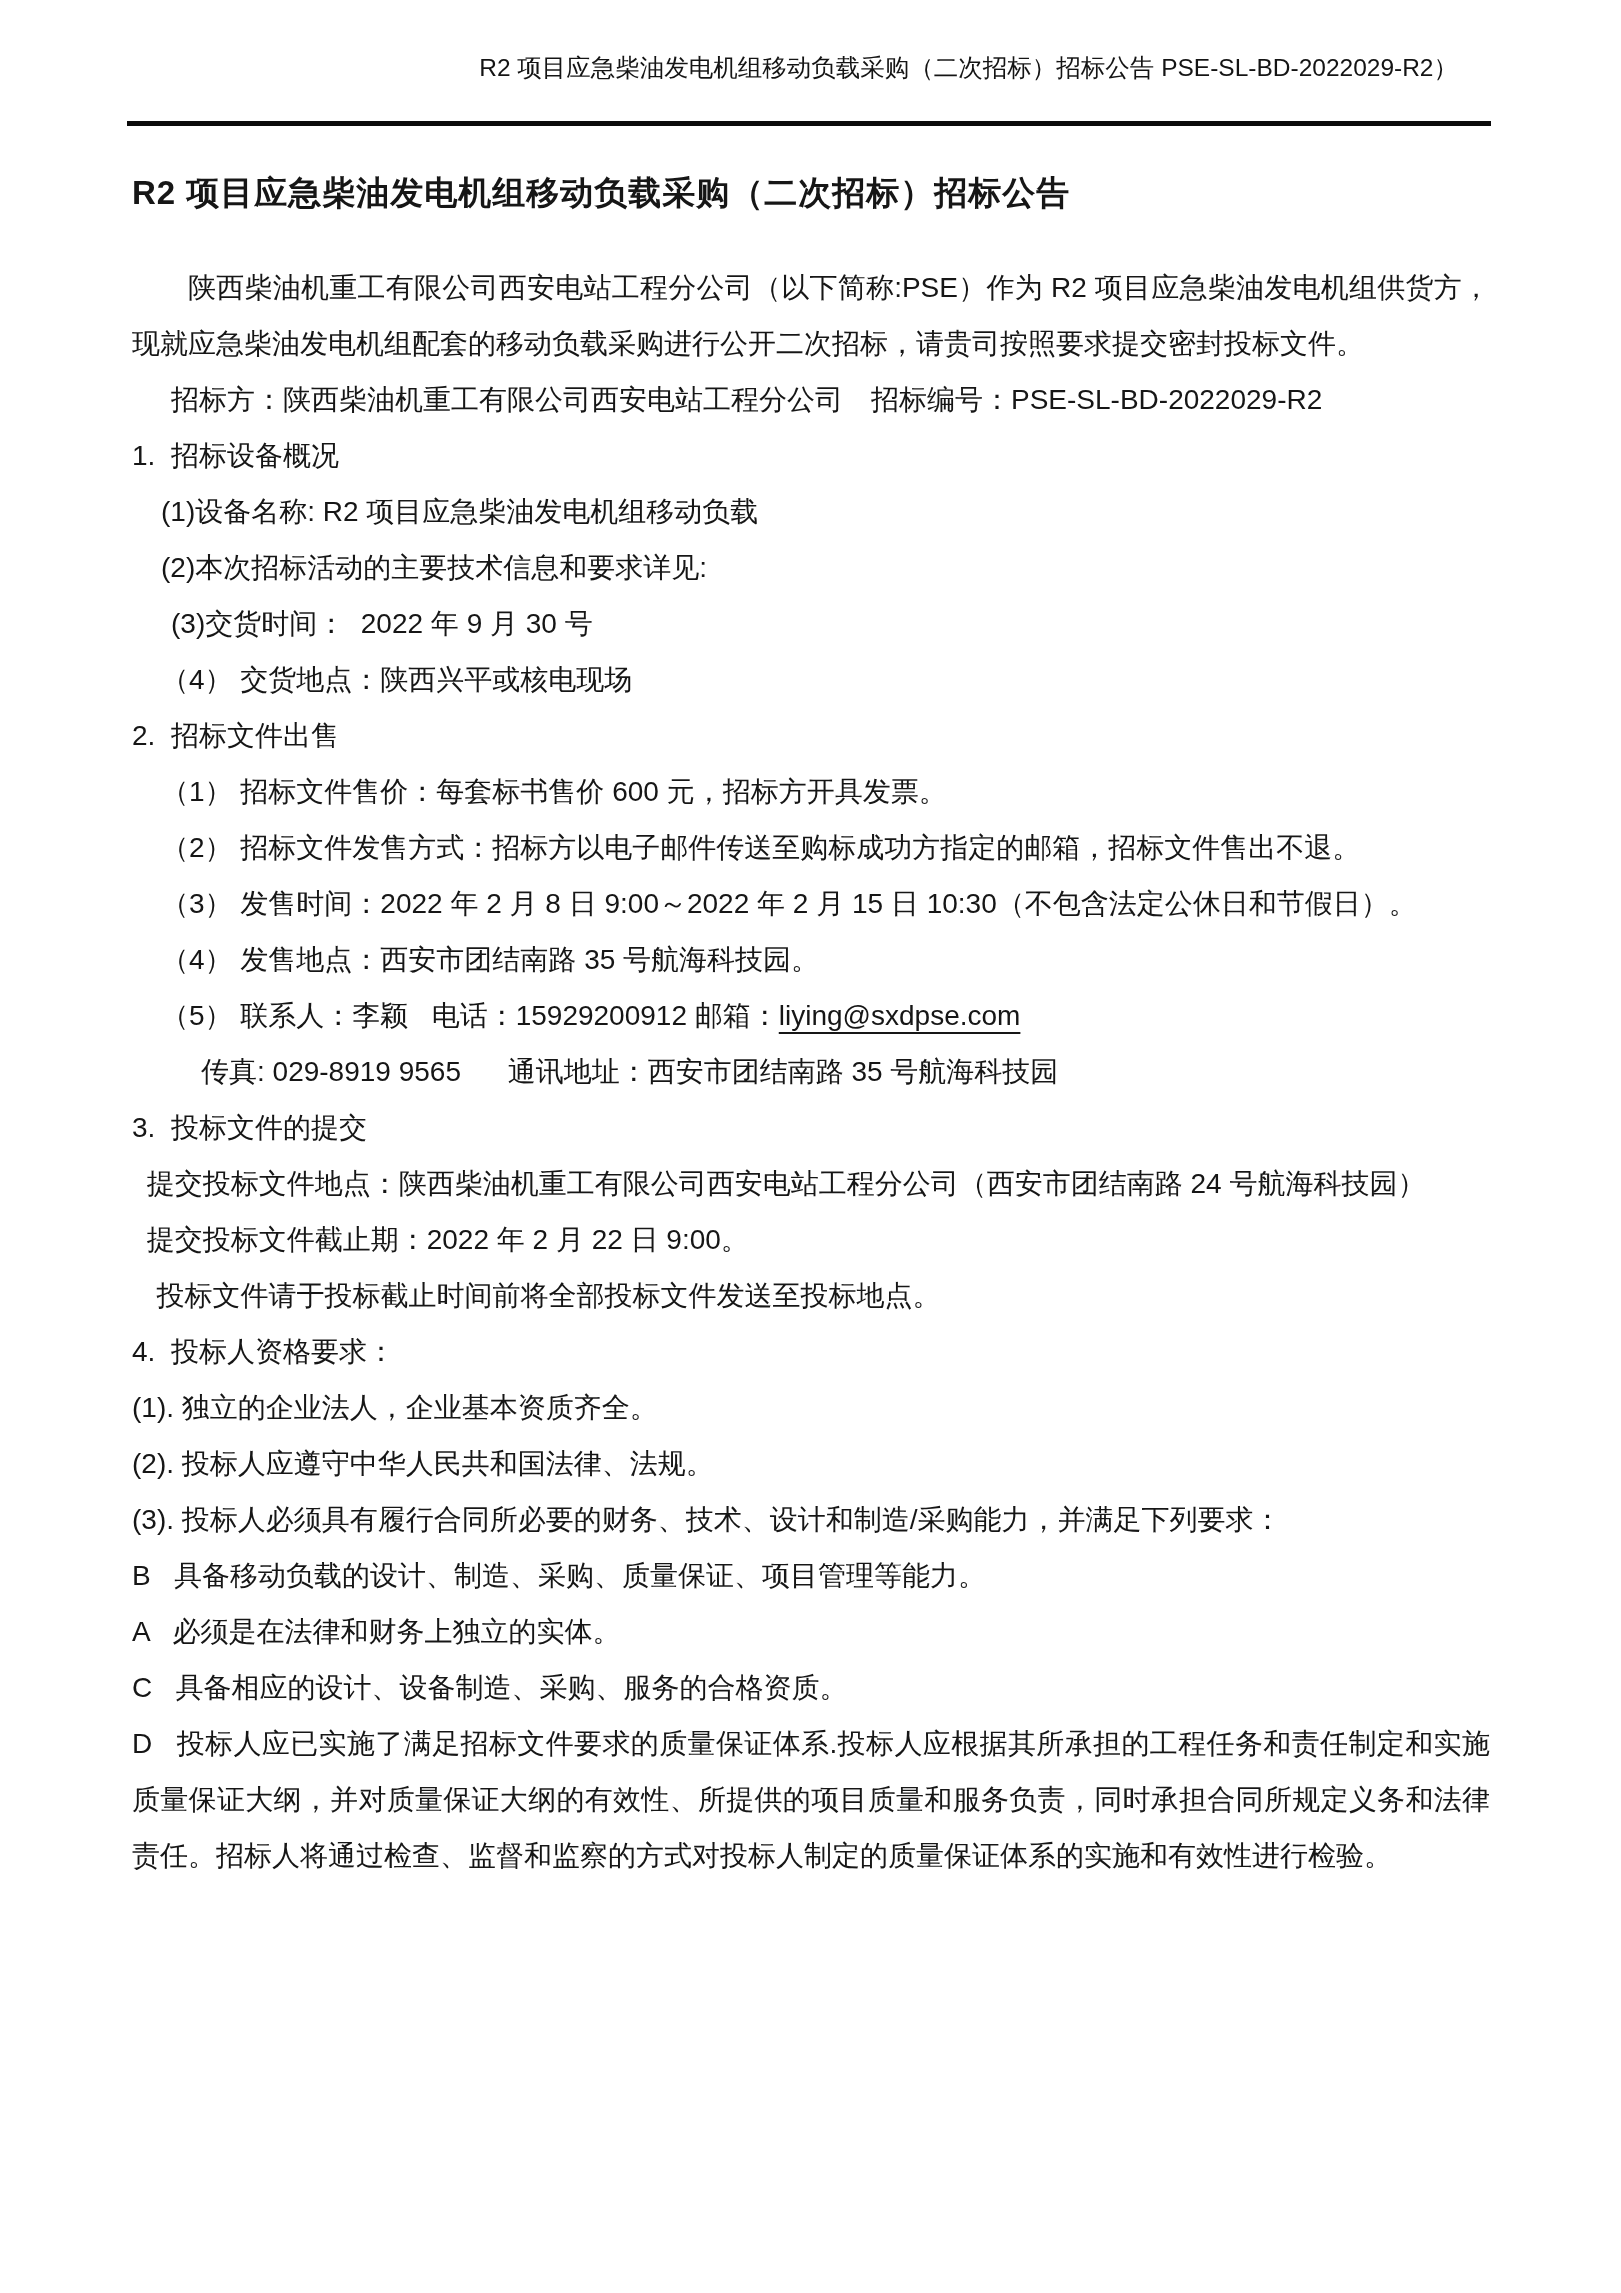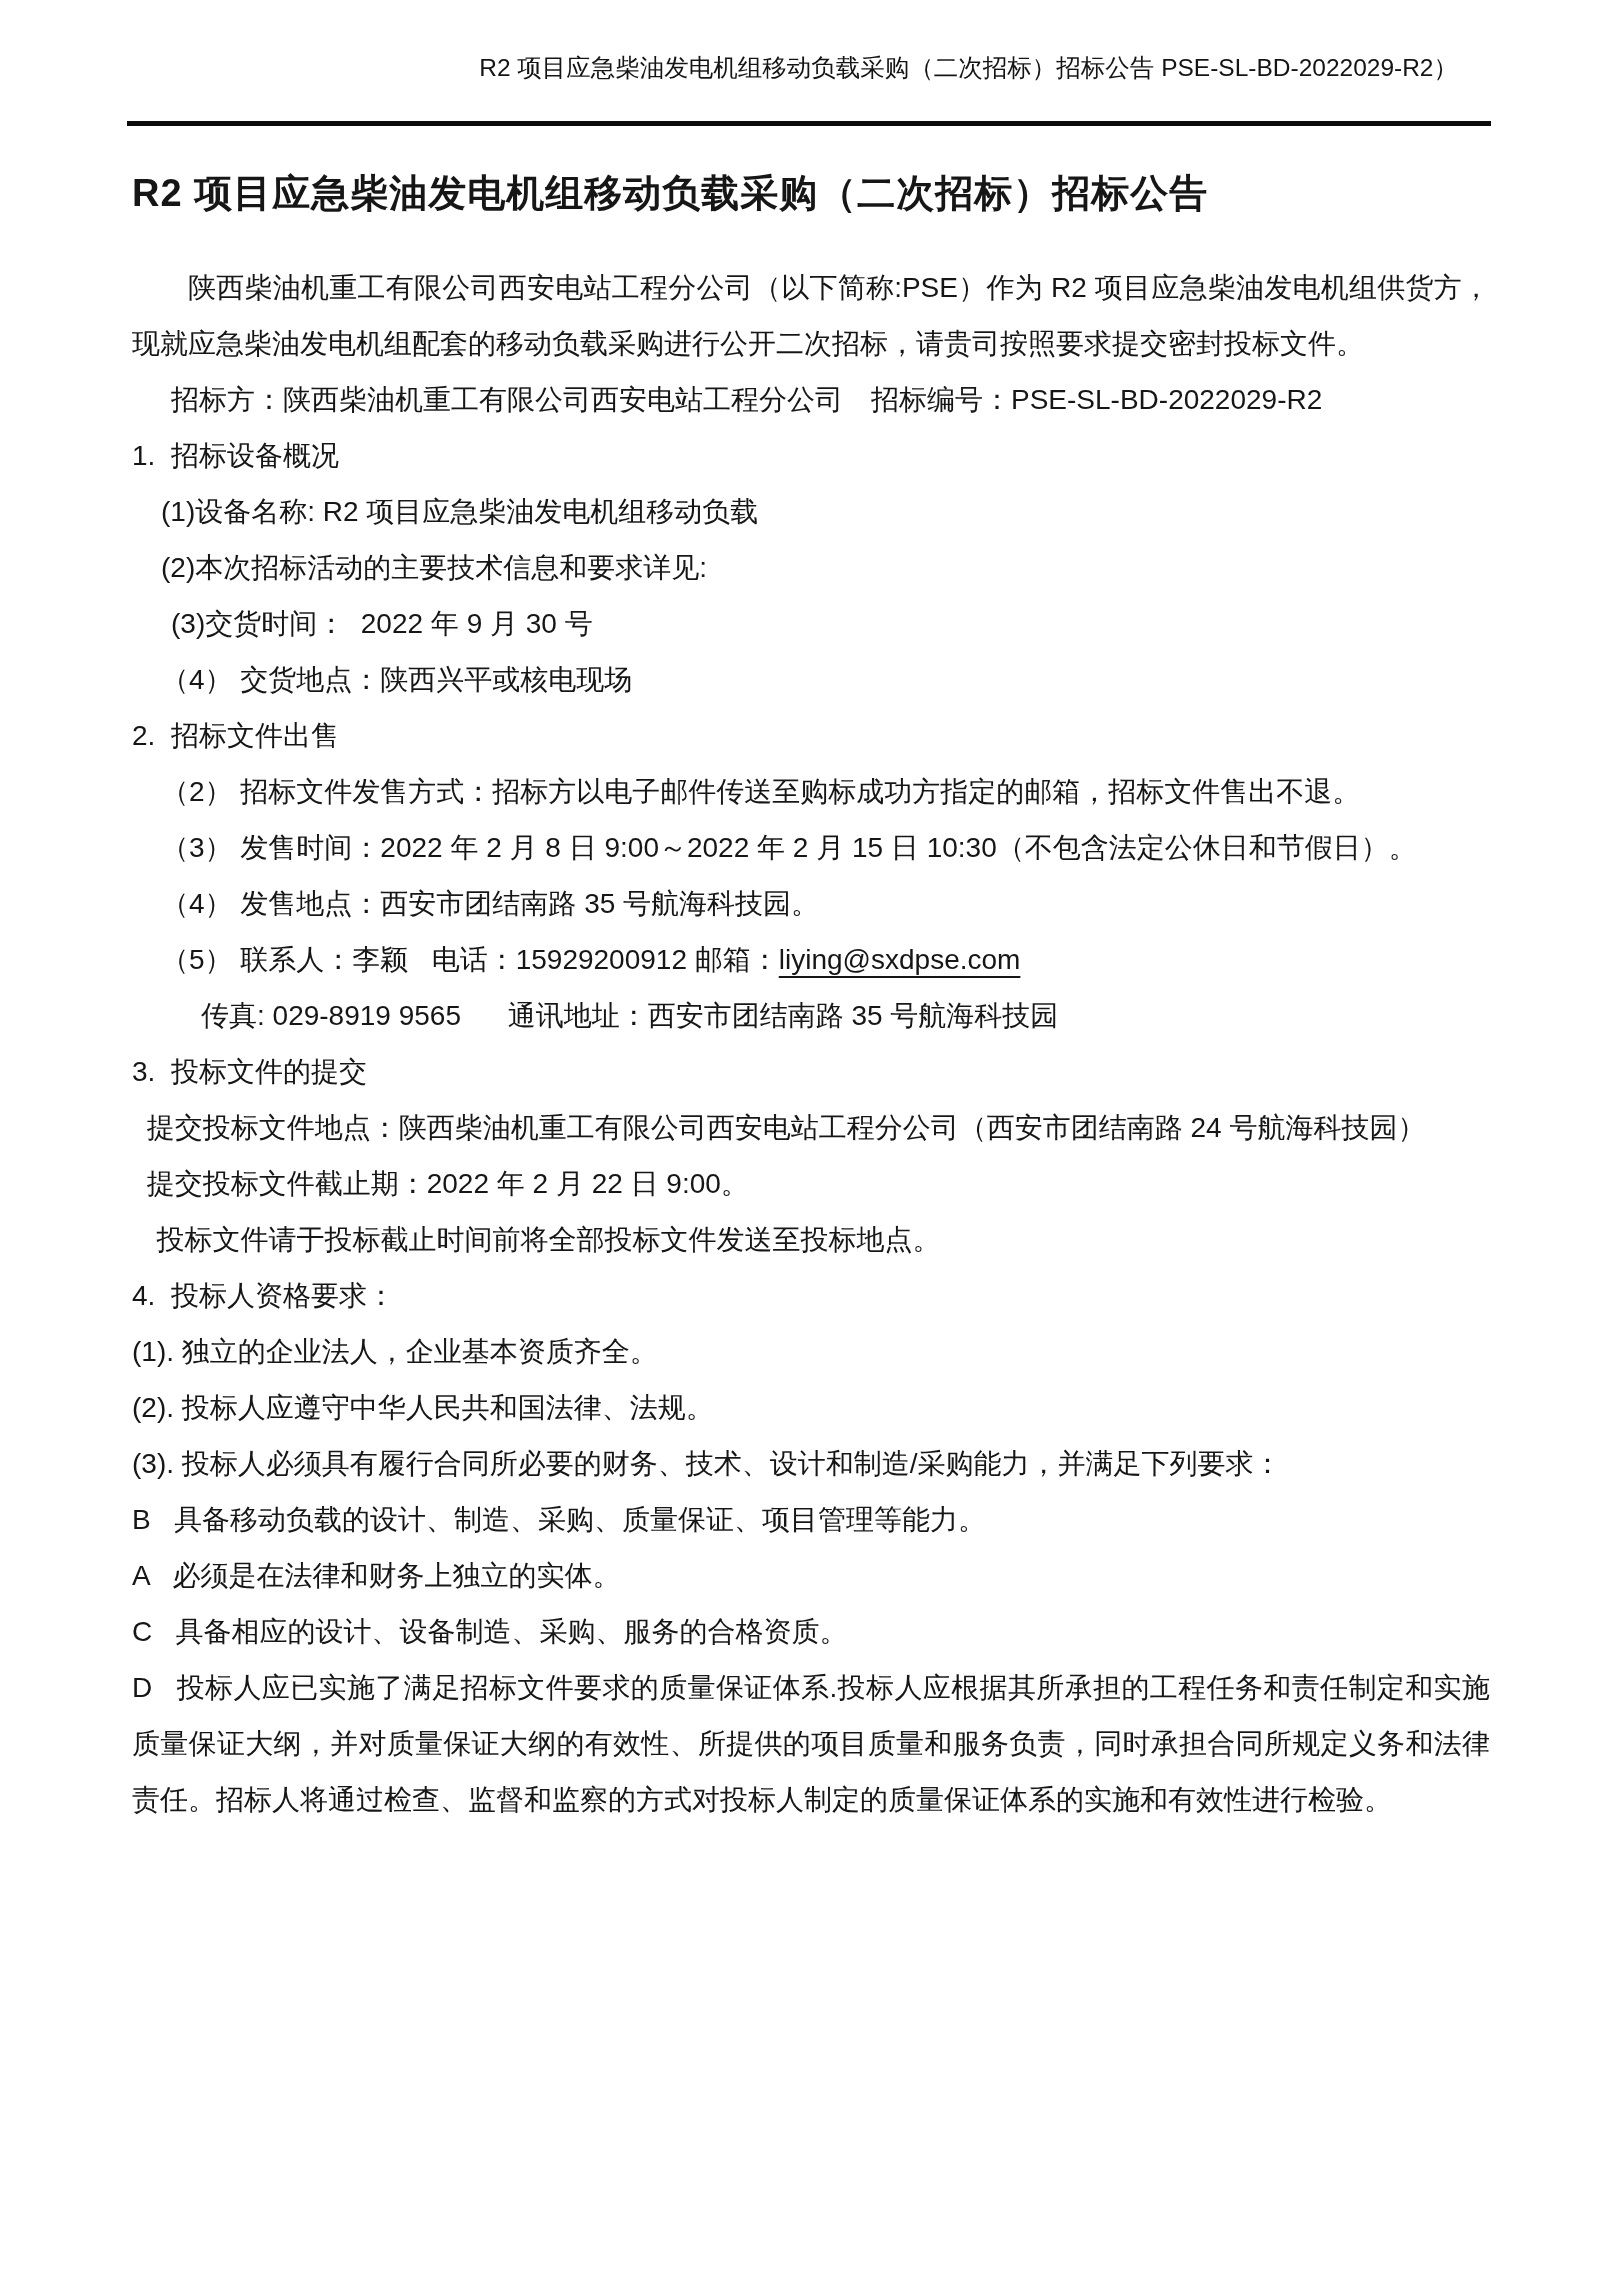--- a/index.html
+++ b/index.html
@@ -36,21 +36,21 @@
     width: 1358px;
     font-size: 28px;
     line-height: 56px;
   }
   .content p {
     margin: 0;
     white-space: pre-wrap;
     text-align: justify;
   }
   .doc-title {
-    font-size: 38px;
+    font-size: 33px;
     font-weight: 700;
     text-align: right;
     margin-bottom: 39px !important;
     letter-spacing: 1px;
   }
   .indent-first { text-indent: 2em; }
   .tender-line { margin-left: 39px !important; }
   .tender-line .tender-no { margin-left: 28px; }
   .i-item { margin-left: 29px !important; }
   .i-lh2 { margin-left: 24.5px !important; }
@@ -90,20 +90,21 @@
 
     <p class="tender-line"><span>招标方：陕西柴油机重工有限公司西安电站工程分公司</span><span class="tender-no">招标编号：PSE-SL-BD-2022029-R2</span></p>
 
     <p>1.  招标设备概况</p>
     <p class="i-item">(1)设备名称: R2 项目应急柴油发电机组移动负载</p>
     <p class="i-item">(2)本次招标活动的主要技术信息和要求详见:</p>
     <p class="i-d3">(3)交货时间：  2022 年 9 月 30 号</p>
     <p class="i-item">（4） 交货地点：陕西兴平或核电现场</p>
 
     <p>2.  招标文件出售</p>
+    <p class="i-item">（1） 招标文件售价：每套标书售价 600 元，招标方开具发票。</p>
     <p class="i-item">（2） 招标文件发售方式：招标方以电子邮件传送至购标成功方指定的邮箱，招标文件售出不退。</p>
     <p class="i-item">（3） 发售时间：2022 年 2 月 8 日 9:00～2022 年 2 月 15 日 10:30（不包含法定公休日和节假日）。</p>
     <p class="i-item">（4） 发售地点：西安市团结南路 35 号航海科技园。</p>
     <p class="i-item"><span>（5） 联系人：李颖   电话：15929200912 邮箱：</span><span class="email">liying@sxdpse.com</span></p>
     <p class="i-fax">传真: 029-8919 9565      通讯地址：西安市团结南路 35 号航海科技园</p>
 
     <p>3.  投标文件的提交</p>
     <p class="i-submit">提交投标文件地点：陕西柴油机重工有限公司西安电站工程分公司（西安市团结南路 24 号航海科技园）</p>
     <p class="i-submit">提交投标文件截止期：2022 年 2 月 22 日 9:00。</p>
     <p class="i-p3">投标文件请于投标截止时间前将全部投标文件发送至投标地点。</p>

